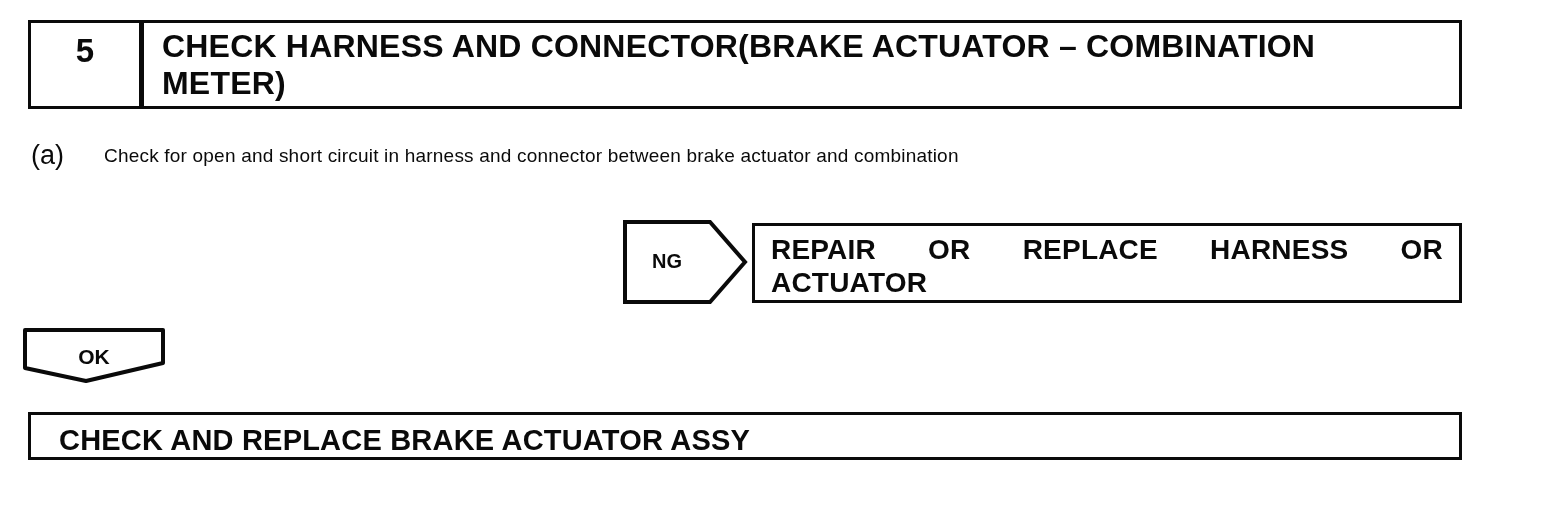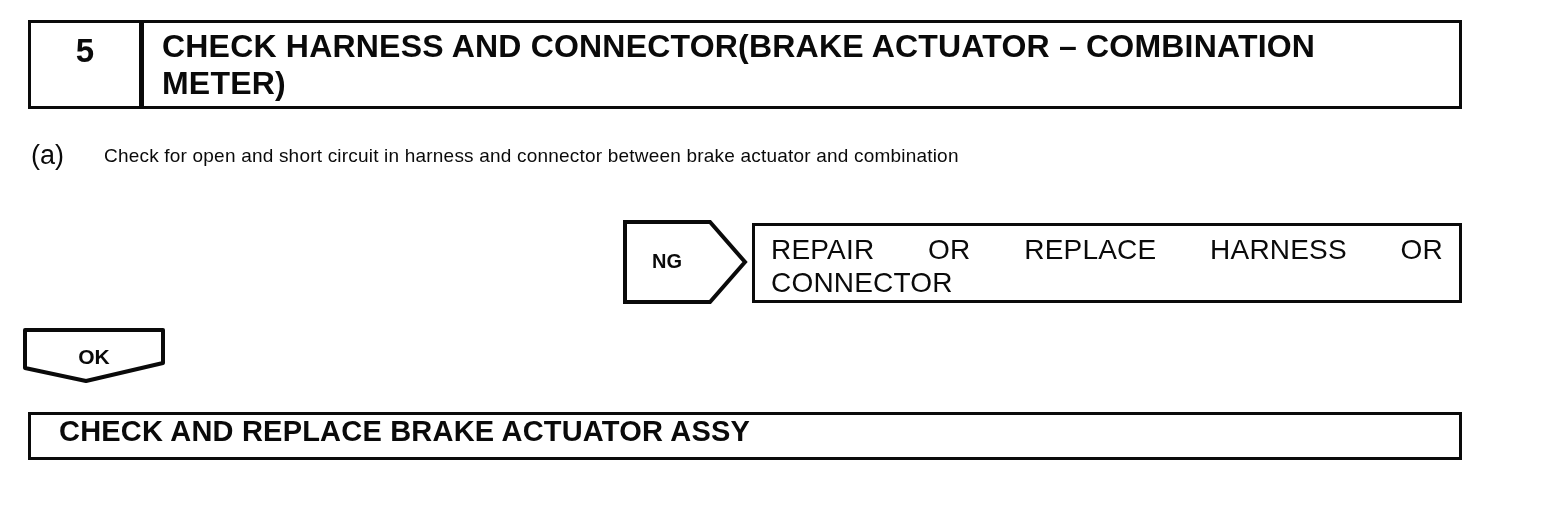--- a/index.html
+++ b/index.html
@@ -81,21 +81,21 @@
   .ng-result-box {
     position: absolute;
     left: 752px; top: 223px;
     width: 710px; height: 80px;
     border: 3px solid #0a0a0a;
     background: #ffffff;
     padding: 7px 16px 0 16px;
   }
   .ng-result-line {
     font-size: 28px;
-    font-weight: normal;
+    font-weight: bold;
     line-height: 33px;
     letter-spacing: 0.2px;
   }
   .ng-result-line.justified {
     text-align: justify;
     text-align-last: justify;
   }
   
   .ok-banner {
     position: absolute;
@@ -113,21 +113,21 @@
     font-weight: bold;
   }
   
   .final-action-box {
     position: absolute;
     left: 28px; top: 412px;
     width: 1434px; height: 48px;
     border: 3px solid #0a0a0a;
     background: #ffffff;
     display: flex;
-    align-items: flex-start;
+    align-items: flex-end;
     padding-left: 28px;
   }
   .final-action-text {
     font-size: 29px;
     font-weight: bold;
     letter-spacing: 0.2px;
     white-space: nowrap;
   }
 </style>
 </head>
@@ -149,21 +149,21 @@
     <div class="instruction-line">Check for open and short circuit in harness and connector between brake actuator and combination</div>
   </div>
 
   <svg class="ng-arrow" viewBox="0 0 126 86" xmlns="http://www.w3.org/2000/svg">
     <polygon points="3,3 88,3 123,43 88,83 3,83" fill="#ffffff" stroke="#0a0a0a" stroke-width="4"></polygon>
   </svg>
   <div class="ng-label">NG</div>
 
   <div class="ng-result-box">
     <div class="ng-result-line justified">REPAIR OR REPLACE HARNESS OR</div>
-    <div class="ng-result-line">CONNECTOR</div>
+    <div class="ng-result-line">ACTUATOR</div>
   </div>
 
   <svg class="ok-banner" viewBox="0 0 144 58" xmlns="http://www.w3.org/2000/svg">
     <polygon points="3,3 141,3 141,36 64,54 3,41" fill="#ffffff" stroke="#0a0a0a" stroke-width="4" stroke-linejoin="round"></polygon>
   </svg>
   <div class="ok-label">OK</div>
 
   <div class="final-action-box">
     <div class="final-action-text">CHECK AND REPLACE BRAKE ACTUATOR ASSY</div>
   </div>

